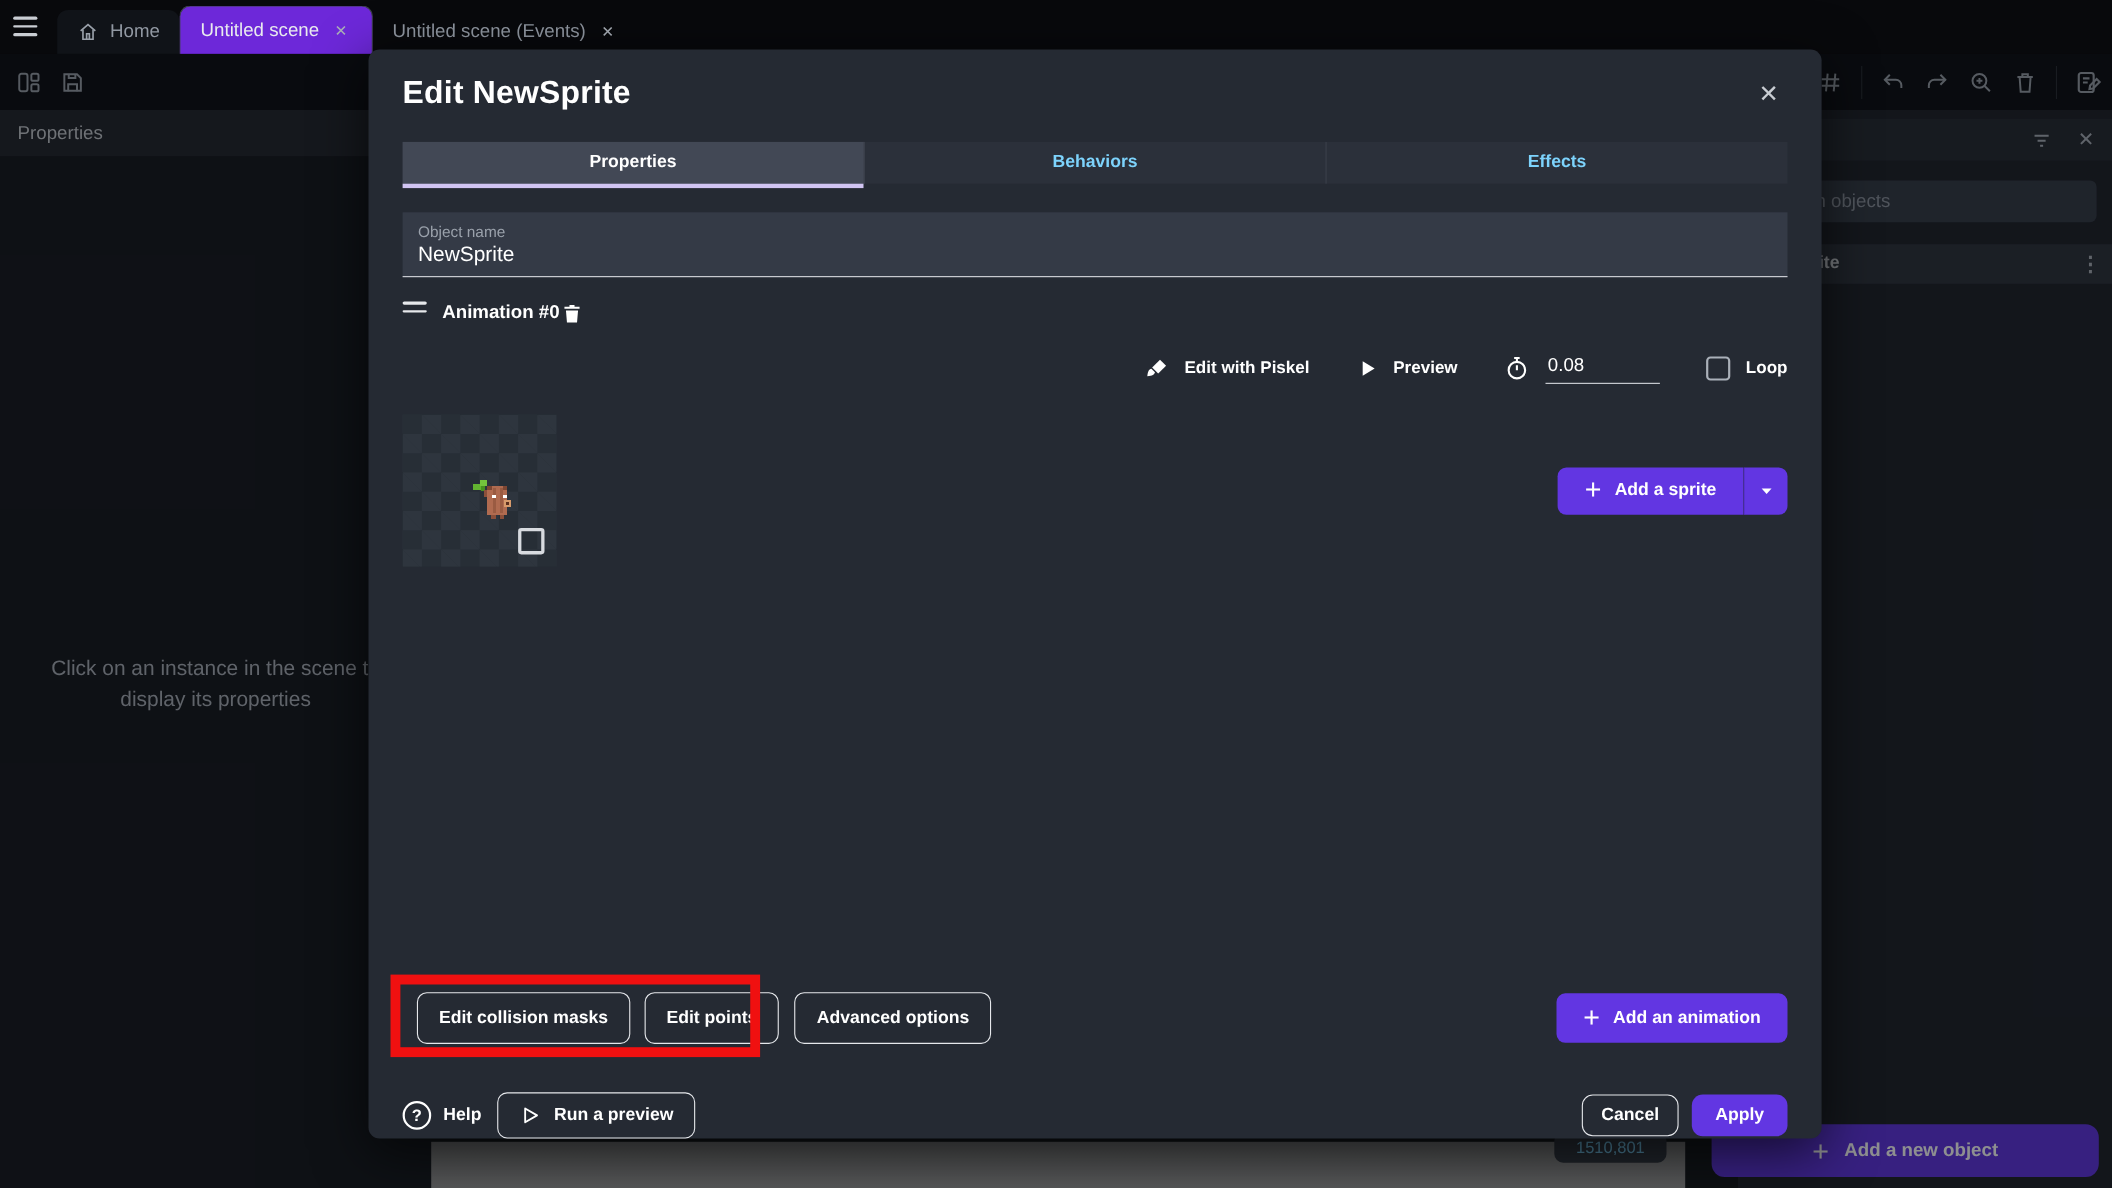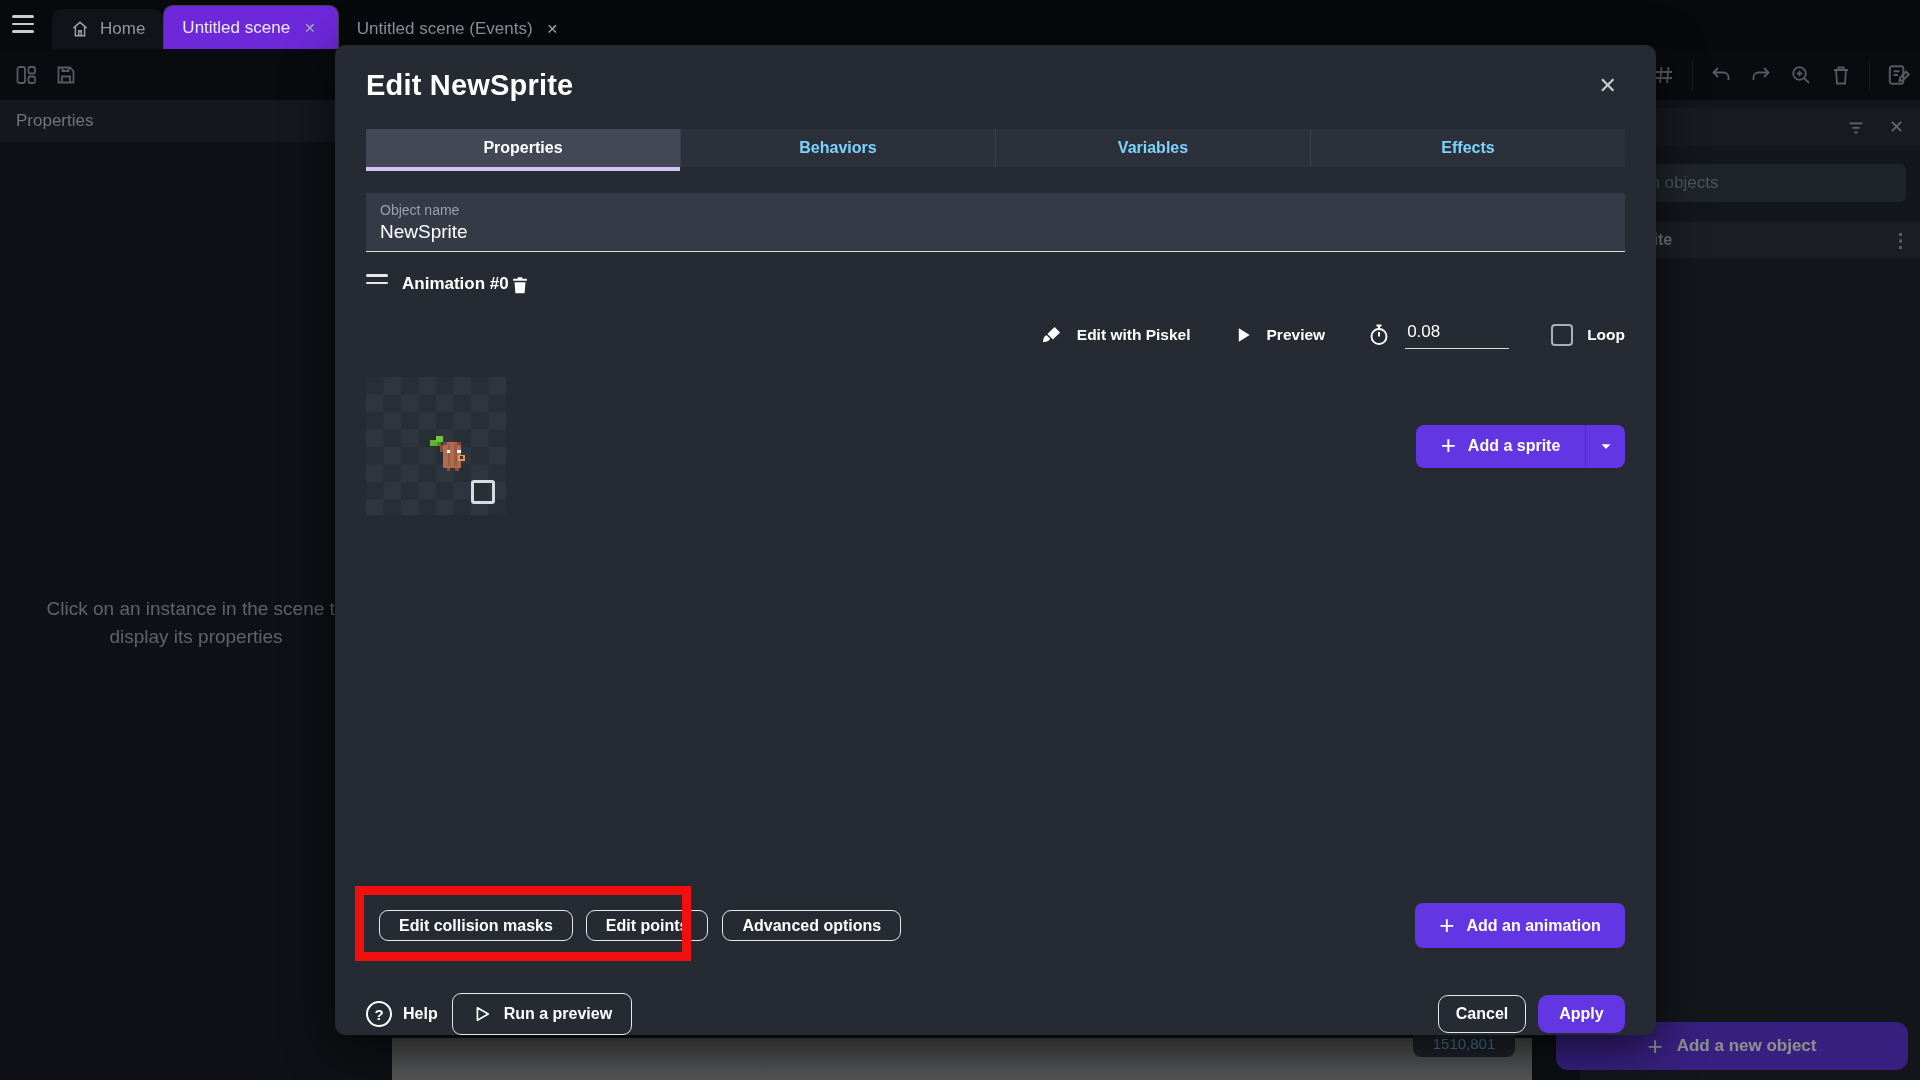--- a/index.html
+++ b/index.html
@@ -88,21 +88,21 @@
   .pig { position:absolute; left:50px; top:44px; }
 
   .btn-primary { background:#6236e2; color:#fff; border:none; border-radius:8px; font-weight:bold; font-size:16px; font-family:inherit; display:flex; align-items:center; justify-content:center; gap:12px; cursor:pointer; }
   .btn-primary .plus { font-size:26px; font-weight:400; line-height:1; margin-top:-2px; }
   .split-btn { margin-left:auto; display:flex; height:43px; }
   .split-btn .main { width:169px; border-radius:8px 0 0 8px; }
   .split-btn .caret { width:40px; background:#6236e2; border-radius:0 8px 8px 0; border-left:1px solid #4e2ab8; display:flex; align-items:center; justify-content:center; cursor:pointer; }
 
   .spacer { flex:1 1 auto; }
 
-  .btn-outline { background:transparent; border:1px solid #e6e8ec; border-radius:9px; color:#fff; font-weight:bold; font-size:16px; font-family:inherit; height:31px; padding:0 19px; display:flex; align-items:center; justify-content:center; gap:12px; cursor:pointer; }
+  .btn-outline { background:transparent; border:1px solid #e6e8ec; border-radius:9px; color:#fff; font-weight:bold; font-size:16px; font-family:inherit; height:47px; padding:0 19px; display:flex; align-items:center; justify-content:center; gap:12px; cursor:pointer; }
 
   .actions-row { display:flex; align-items:center; position:relative; height:45px; }
   .red-annotation { position:absolute; left:-11px; top:-17px; width:336px; height:75px; border:9px solid #f01010; pointer-events:none; }
   .ml13 { margin-left:13px; } .ml14 { margin-left:14px; }
   .add-anim { margin-left:auto; width:210px; height:45px; }
 
   .footer-row { margin-top:45px; display:flex; align-items:center; }
   .help-link { display:flex; align-items:center; gap:11px; color:#fff; font-weight:bold; font-size:16px; cursor:pointer; }
   .help-circle { width:26px; height:26px; border:2px solid #fff; border-radius:50%; display:flex; align-items:center; justify-content:center; font-size:15px; font-weight:bold; }
   .run-preview { margin-left:14px; height:42px; border-radius:9px; }
@@ -243,21 +243,20 @@
   <div class="dialog">
 
     <div class="dlg-titlerow">
       <div class="dlg-title">Edit NewSprite</div>
       <div class="dlg-close">✕</div>
     </div>
 
     <div class="dlg-tabs">
       <div class="dlg-tab active">Properties</div>
       <div class="dlg-tab">Behaviors</div>
-      <div class="dlg-tab">Variables</div>
       <div class="dlg-tab">Effects</div>
     </div>
 
     <div class="field-filled">
       <label>Object name</label>
       <input type="text" value="NewSprite" style="">
     </div>
 
     <div class="anim-row">
       <div class="drag-handle">

